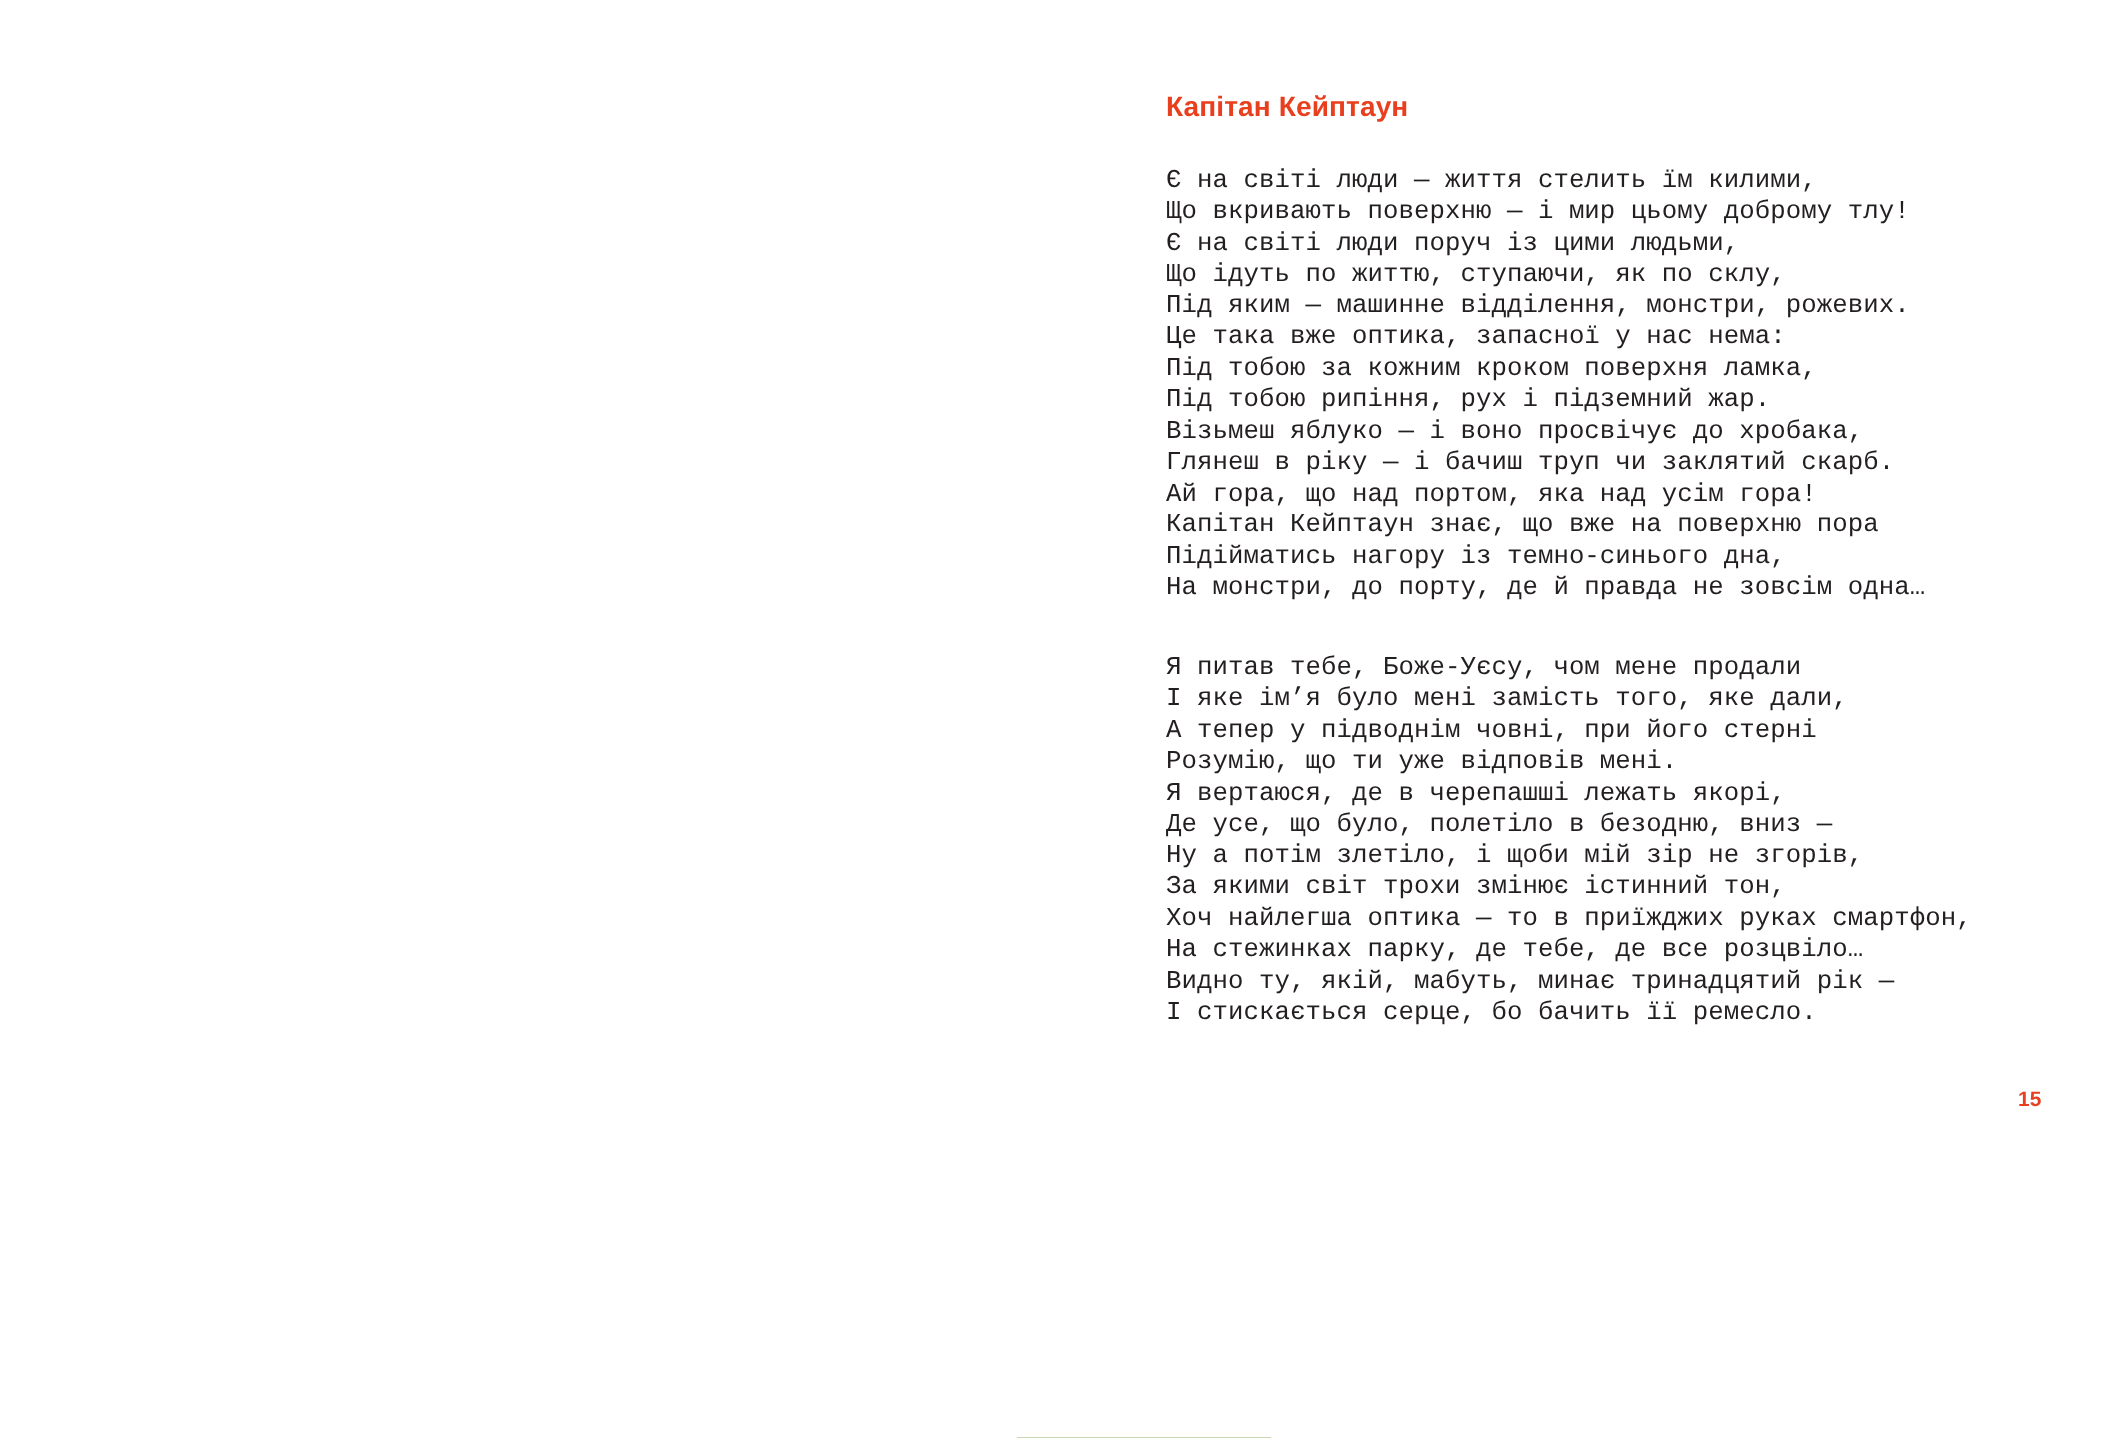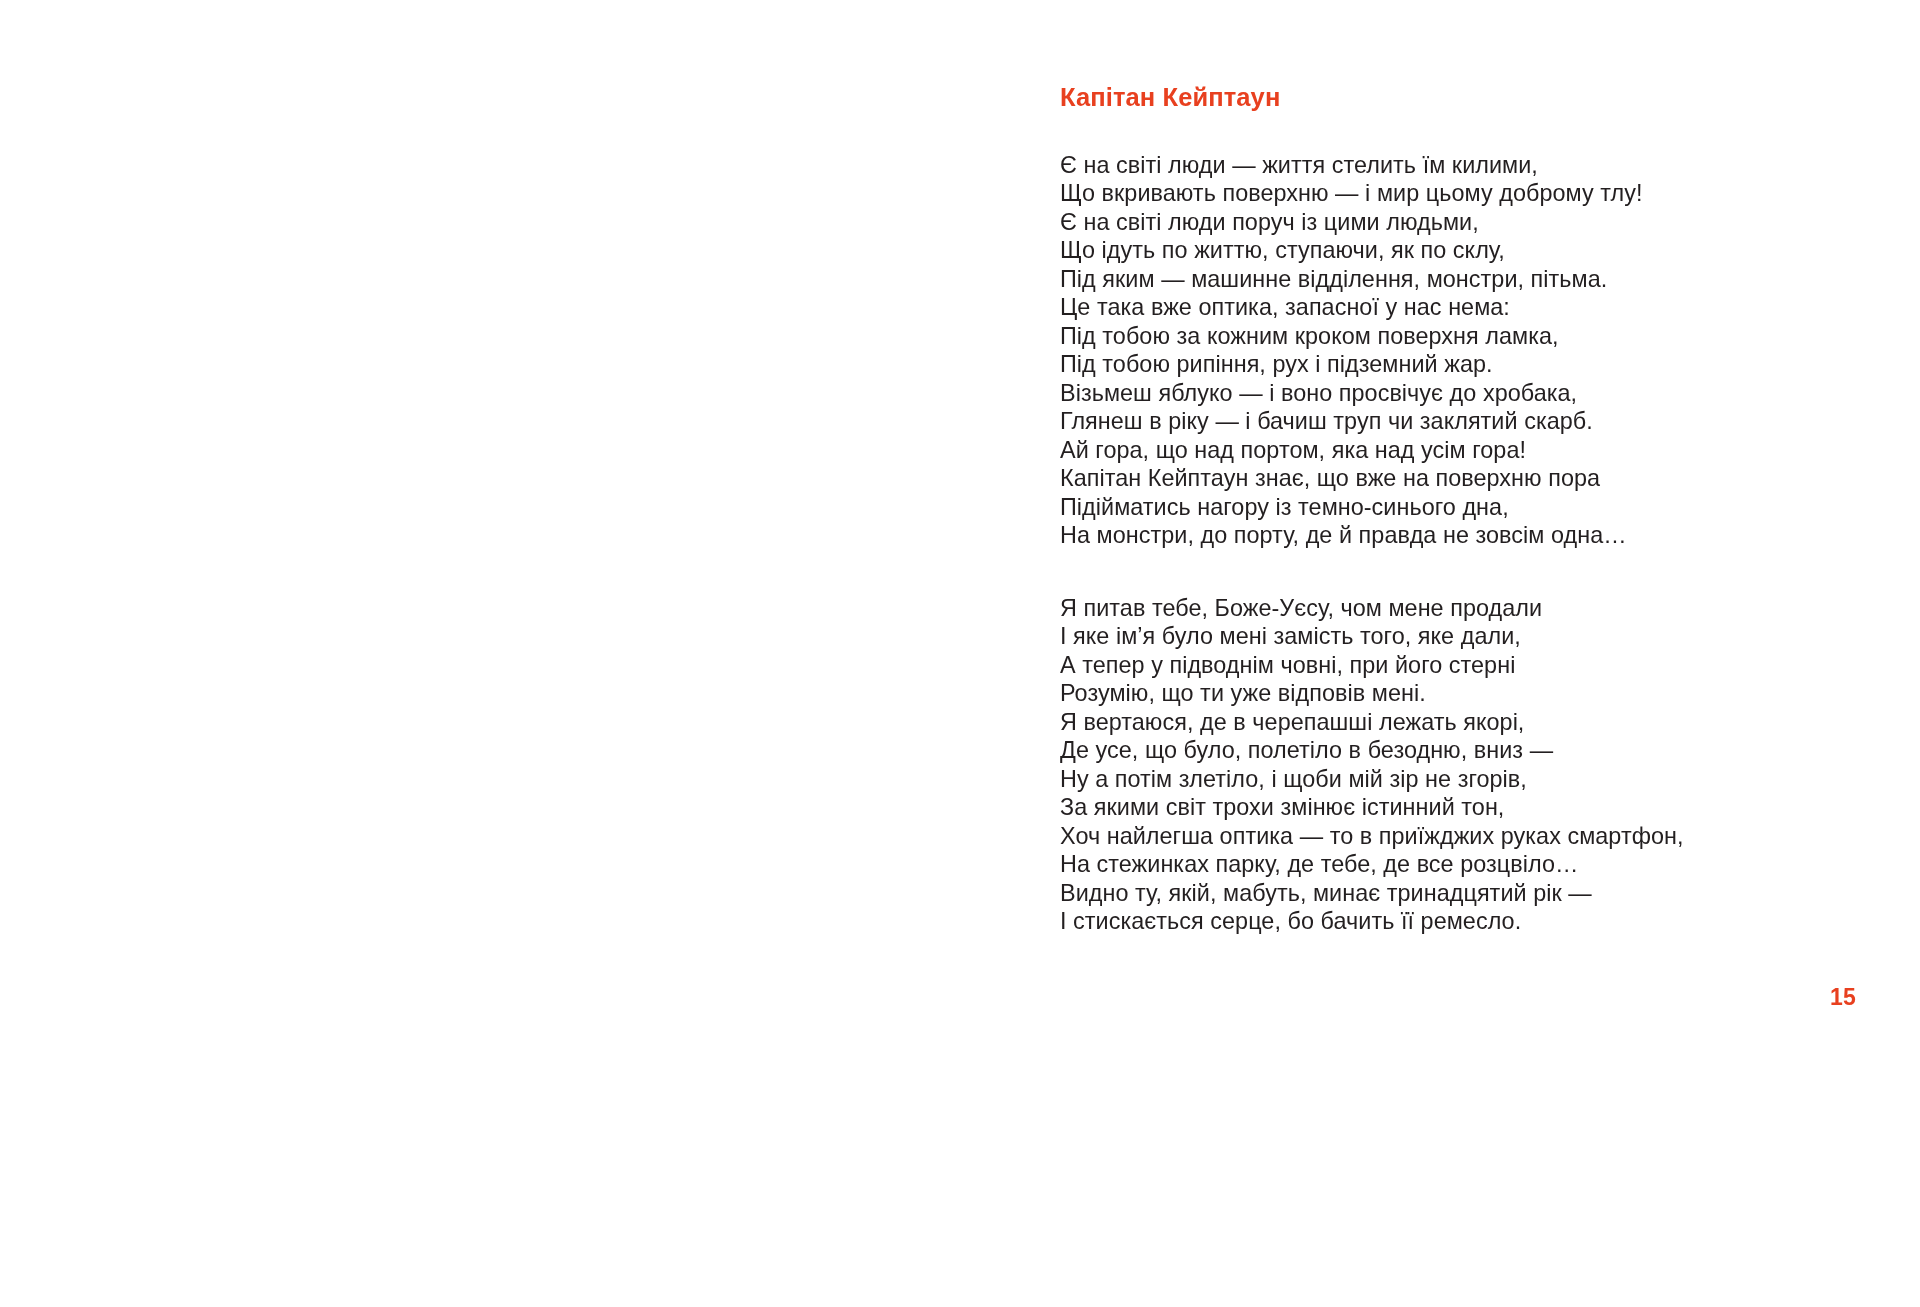--- a/index.html
+++ b/index.html
@@ -47,37 +47,38 @@
     color: #e8401f;
     font-size: 25.5px;
     font-weight: bold;
     letter-spacing: 0.1px;
     line-height: 1.2;
     margin: 0 0 38px 0;
     white-space: nowrap;
   }
   .stanza {
     margin: 16px 0 44px 0;
+    font-family: Liberation Mono, monospace;
   }
   .stanza:last-of-type {
     margin-bottom: 0;
   }
   .verse-line {
     color: #231f20;
     font-size: 23.4px;
     line-height: 28.5px;
     letter-spacing: 0.05px;
     white-space: nowrap;
   }
   .folio {
     position: absolute;
     right: 64px;
     bottom: 296px;
     color: #e8401f;
-    font-size: 23px;
+    font-size: 19px;
     font-weight: bold;
     letter-spacing: 0.2px;
     margin-top: 48px;
   }
 </style>
 </head>
 <body>
 
 <div class="page">
   <div class="spread">
@@ -88,21 +89,21 @@
 
       <div class="text-block">
 
         <h1 class="poem-title">Капітан Кейптаун</h1>
 
         <div class="stanza">
           <div class="verse-line">Є на світі люди — життя стелить їм килими,</div>
           <div class="verse-line">Що вкривають поверхню — і мир цьому доброму тлу!</div>
           <div class="verse-line">Є на світі люди поруч із цими людьми,</div>
           <div class="verse-line">Що ідуть по життю, ступаючи, як по склу,</div>
-          <div class="verse-line">Під яким — машинне відділення, монстри, пітьма.</div>
+          <div class="verse-line">Під яким — машинне відділення, монстри, рожевих.</div>
           <div class="verse-line">Це така вже оптика, запасної у нас нема:</div>
           <div class="verse-line">Під тобою за кожним кроком поверхня ламка,</div>
           <div class="verse-line">Під тобою рипіння, рух і підземний жар.</div>
           <div class="verse-line">Візьмеш яблуко — і воно просвічує до хробака,</div>
           <div class="verse-line">Глянеш в ріку — і бачиш труп чи заклятий скарб.</div>
           <div class="verse-line">Ай гора, що над портом, яка над усім гора!</div>
           <div class="verse-line">Капітан Кейптаун знає, що вже на поверхню пора</div>
           <div class="verse-line">Підійматись нагору із темно-синього дна,</div>
           <div class="verse-line">На монстри, до порту, де й правда не зовсім одна…</div>
         </div>

